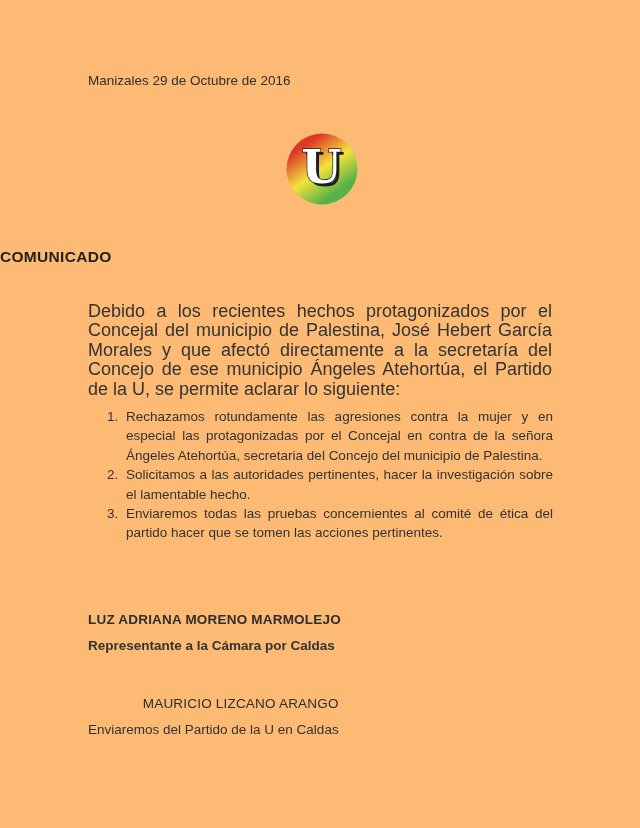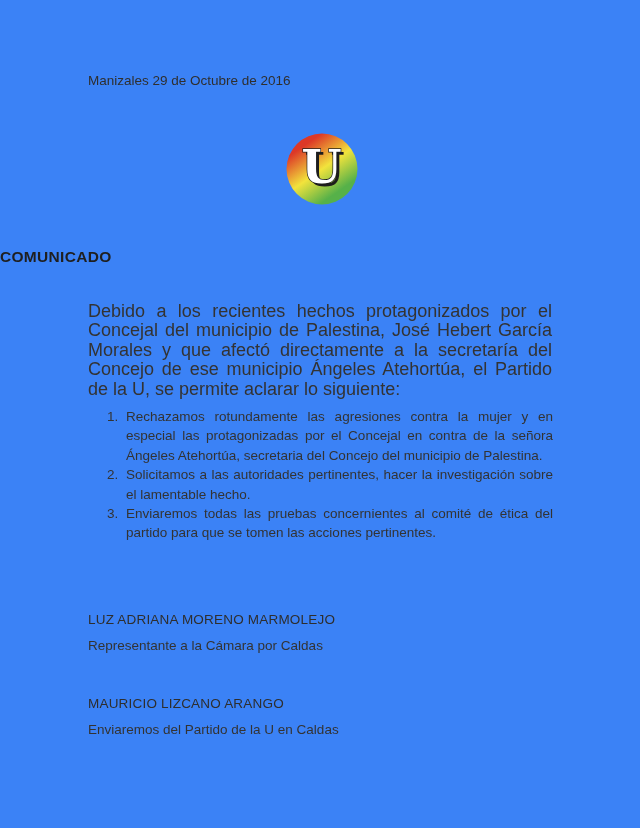--- a/index.html
+++ b/index.html
@@ -8,21 +8,21 @@
     height: 828px;
     background: #ffffff;
     font-family: "Liberation Sans", sans-serif;
     color: #333333;
     position: relative;
     overflow: hidden;
   }
   .page {
     position: absolute;
     inset: 0;
-    background: #3b82f6;
+    background: #fdba74;
   }
   .date-line {
     position: absolute;
     top: 73px;
     left: 88px;
     font-size: 13.5px;
     color: #2f2f2f;
   }
   .logo-wrap {
     position: absolute;
@@ -58,22 +58,22 @@
     left: 107px;
     width: 446px;
     font-size: 13.5px;
     line-height: 19.4px;
     color: #333333;
   }
   .list-item { display: flex; }
   .list-num { flex: 0 0 19px; width: 19px; }
   .list-text { flex: 1; text-align: justify; }
   .signature { position: absolute; left: 88px; }
-  .signature.first { top: 612px; }
-  .signature.second { top: 696px; }
+  .signature.first { top: 612px; font-weight: bold; }
+  .signature.second { top: 696px; text-align: right; }
   .sig-name { font-size: 13.5px; color: #2e2e2e; letter-spacing: 0.2px; }
   .sig-role { font-size: 13.5px; color: #333333; margin-top: 11px; }
 </style>
 </head>
 <body>
 
 <div class="page">
 
   <div class="date-line">Manizales 29 de Octubre de 2016</div>
 
@@ -100,21 +100,21 @@
     <div class="list-item">
       <div class="list-num">1.</div>
       <div class="list-text">Rechazamos rotundamente las agresiones contra la mujer y en especial las protagonizadas por el Concejal en contra de la señora Ángeles Atehortúa, secretaria del Concejo del municipio de Palestina.</div>
     </div>
     <div class="list-item">
       <div class="list-num">2.</div>
       <div class="list-text">Solicitamos a las autoridades pertinentes, hacer la investigación sobre el lamentable hecho.</div>
     </div>
     <div class="list-item">
       <div class="list-num">3.</div>
-      <div class="list-text">Enviaremos todas las pruebas concernientes al comité de ética del partido para que se tomen las acciones pertinentes.</div>
+      <div class="list-text">Enviaremos todas las pruebas concernientes al comité de ética del partido hacer que se tomen las acciones pertinentes.</div>
     </div>
   </div>
 
   <div class="signature first">
     <div class="sig-name">LUZ ADRIANA MORENO MARMOLEJO</div>
     <div class="sig-role">Representante a la Cámara por Caldas</div>
   </div>
 
   <div class="signature second">
     <div class="sig-name">MAURICIO LIZCANO ARANGO</div>

